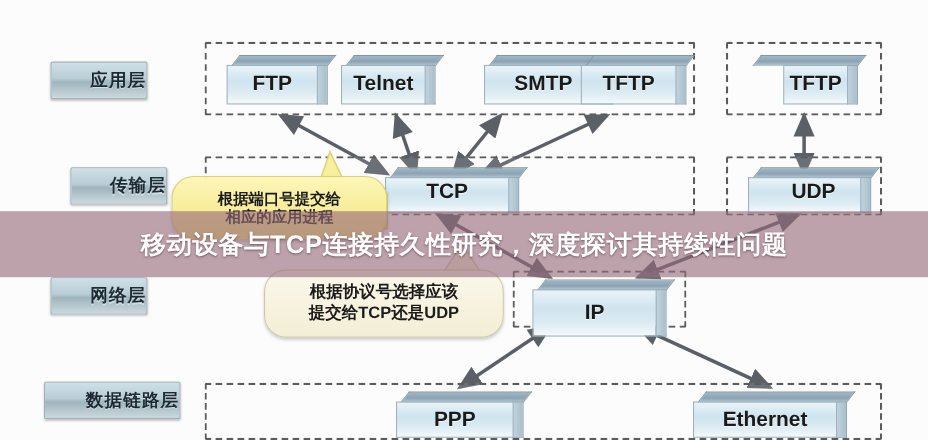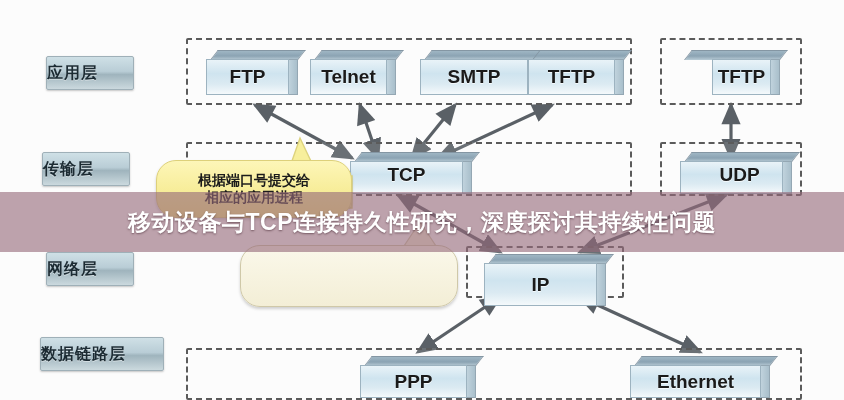--- a/index.html
+++ b/index.html
@@ -7,21 +7,21 @@
     width:844px;height:400px;
     background:#fdfdfd;
     font-family:"Liberation Sans","DejaVu Sans",sans-serif;
     overflow:hidden;
   }
   #stage{position:relative;width:844px;height:400px;background:#fcfcfc;overflow:hidden;}
 
   
   .layer-label{
     position:absolute;
-    display:flex;align-items:center;justify-content:flex-start;
+    display:flex;align-items:center;justify-content:flex-end;
     font-weight:bold;color:#1c2b33;
     letter-spacing:1px;
     background:linear-gradient(180deg,#cfe0e6 0%,#b9cdd6 45%,#9fb4bd 55%,#cbd9de 100%);
     border:1px solid #9fb0b8;
     border-radius:2px;
     box-shadow:0 1px 2px rgba(0,0,0,.22);
     text-shadow:0 1px 0 rgba(255,255,255,.45);
   }
 
   
@@ -127,27 +127,27 @@
       <line x1="726" y1="195" x2="580" y2="252"></line>
 
       <line x1="500" y1="297" x2="418" y2="352"></line>
       <line x1="580" y1="297" x2="700" y2="352"></line>
     </g>
   </svg>
 
   <div class="layer-label" style="left:46px;top:56px;width:86px;height:32px;font-size:16px;">
     <span>应用层</span>
   </div>
-  <div class="layer-label" style="left:42px;top:152px;width:86px;height:32px;font-size:16px;">
+  <div class="layer-label" style="left:64px;top:152px;width:86px;height:32px;font-size:16px;">
     <span>传输层</span>
   </div>
   <div class="layer-label" style="left:46px;top:252px;width:86px;height:32px;font-size:16px;">
     <span>网络层</span>
   </div>
-  <div class="layer-label" style="left:40px;top:337px;width:122px;height:32px;font-size:16px;">
+  <div class="layer-label" style="left:40px;top:347px;width:122px;height:32px;font-size:16px;">
     <span>数据链路层</span>
   </div>
 
   <div class="dash-group" style="left:186px;top:38px;width:446px;height:67px;"></div>
   <div class="dash-group" style="left:660px;top:38px;width:142px;height:67px;"></div>
   <div class="dash-group" style="left:186px;top:142px;width:446px;height:54px;"></div>
   <div class="dash-group" style="left:660px;top:142px;width:142px;height:54px;"></div>
   <div class="dash-group" style="left:466px;top:246px;width:158px;height:52px;"></div>
   <div class="dash-group" style="left:186px;top:348px;width:616px;height:52px;"></div>
 
@@ -156,21 +156,21 @@
     <div class="side"></div>
     <div class="face" style="font-size:19px;">FTP</div>
   </div>
 
   <div class="pbox" style="left:310px;top:50px;width:86px;height:45px;">
     <div class="top"></div>
     <div class="side"></div>
     <div class="face" style="font-size:19px;">Telnet</div>
   </div>
 
-  <div class="pbox" style="left:420px;top:50px;width:117px;height:45px;">
+  <div class="pbox" style="left:440px;top:50px;width:117px;height:45px;">
     <div class="top"></div>
     <div class="side"></div>
     <div class="face" style="font-size:19px;">SMTP</div>
   </div>
 
   <div class="pbox" style="left:528px;top:50px;width:96px;height:45px;">
     <div class="top"></div>
     <div class="side"></div>
     <div class="face" style="font-size:19px;">TFTP</div>
   </div>
@@ -218,19 +218,21 @@
   <div class="callout yellow" style="left:156px;top:160px;width:196px;height:58px;font-size:14px;">
     <span>根据端口号提交给</span>
     <span>相应的应用进程</span>
   </div>
 
   <svg class="wires" viewBox="0 0 844 400">
     <path d="M396,258 L420,222 L444,258 Z" fill="#f5f0d8" stroke="#cfc8a8" stroke-width="1.2"></path>
   </svg>
 
   <div class="callout cream" style="left:240px;top:245px;width:218px;height:62px;font-size:15px;">
+    <span>根据协议号选择应该</span>
+    <span>提交给TCP还是UDP</span>
   </div>
 
   <div id="banner">
     <span class="btext">移动设备与TCP连接持久性研究，深度探讨其持续性问题</span>
   </div>
 
 </div>
 
 </body></html>

